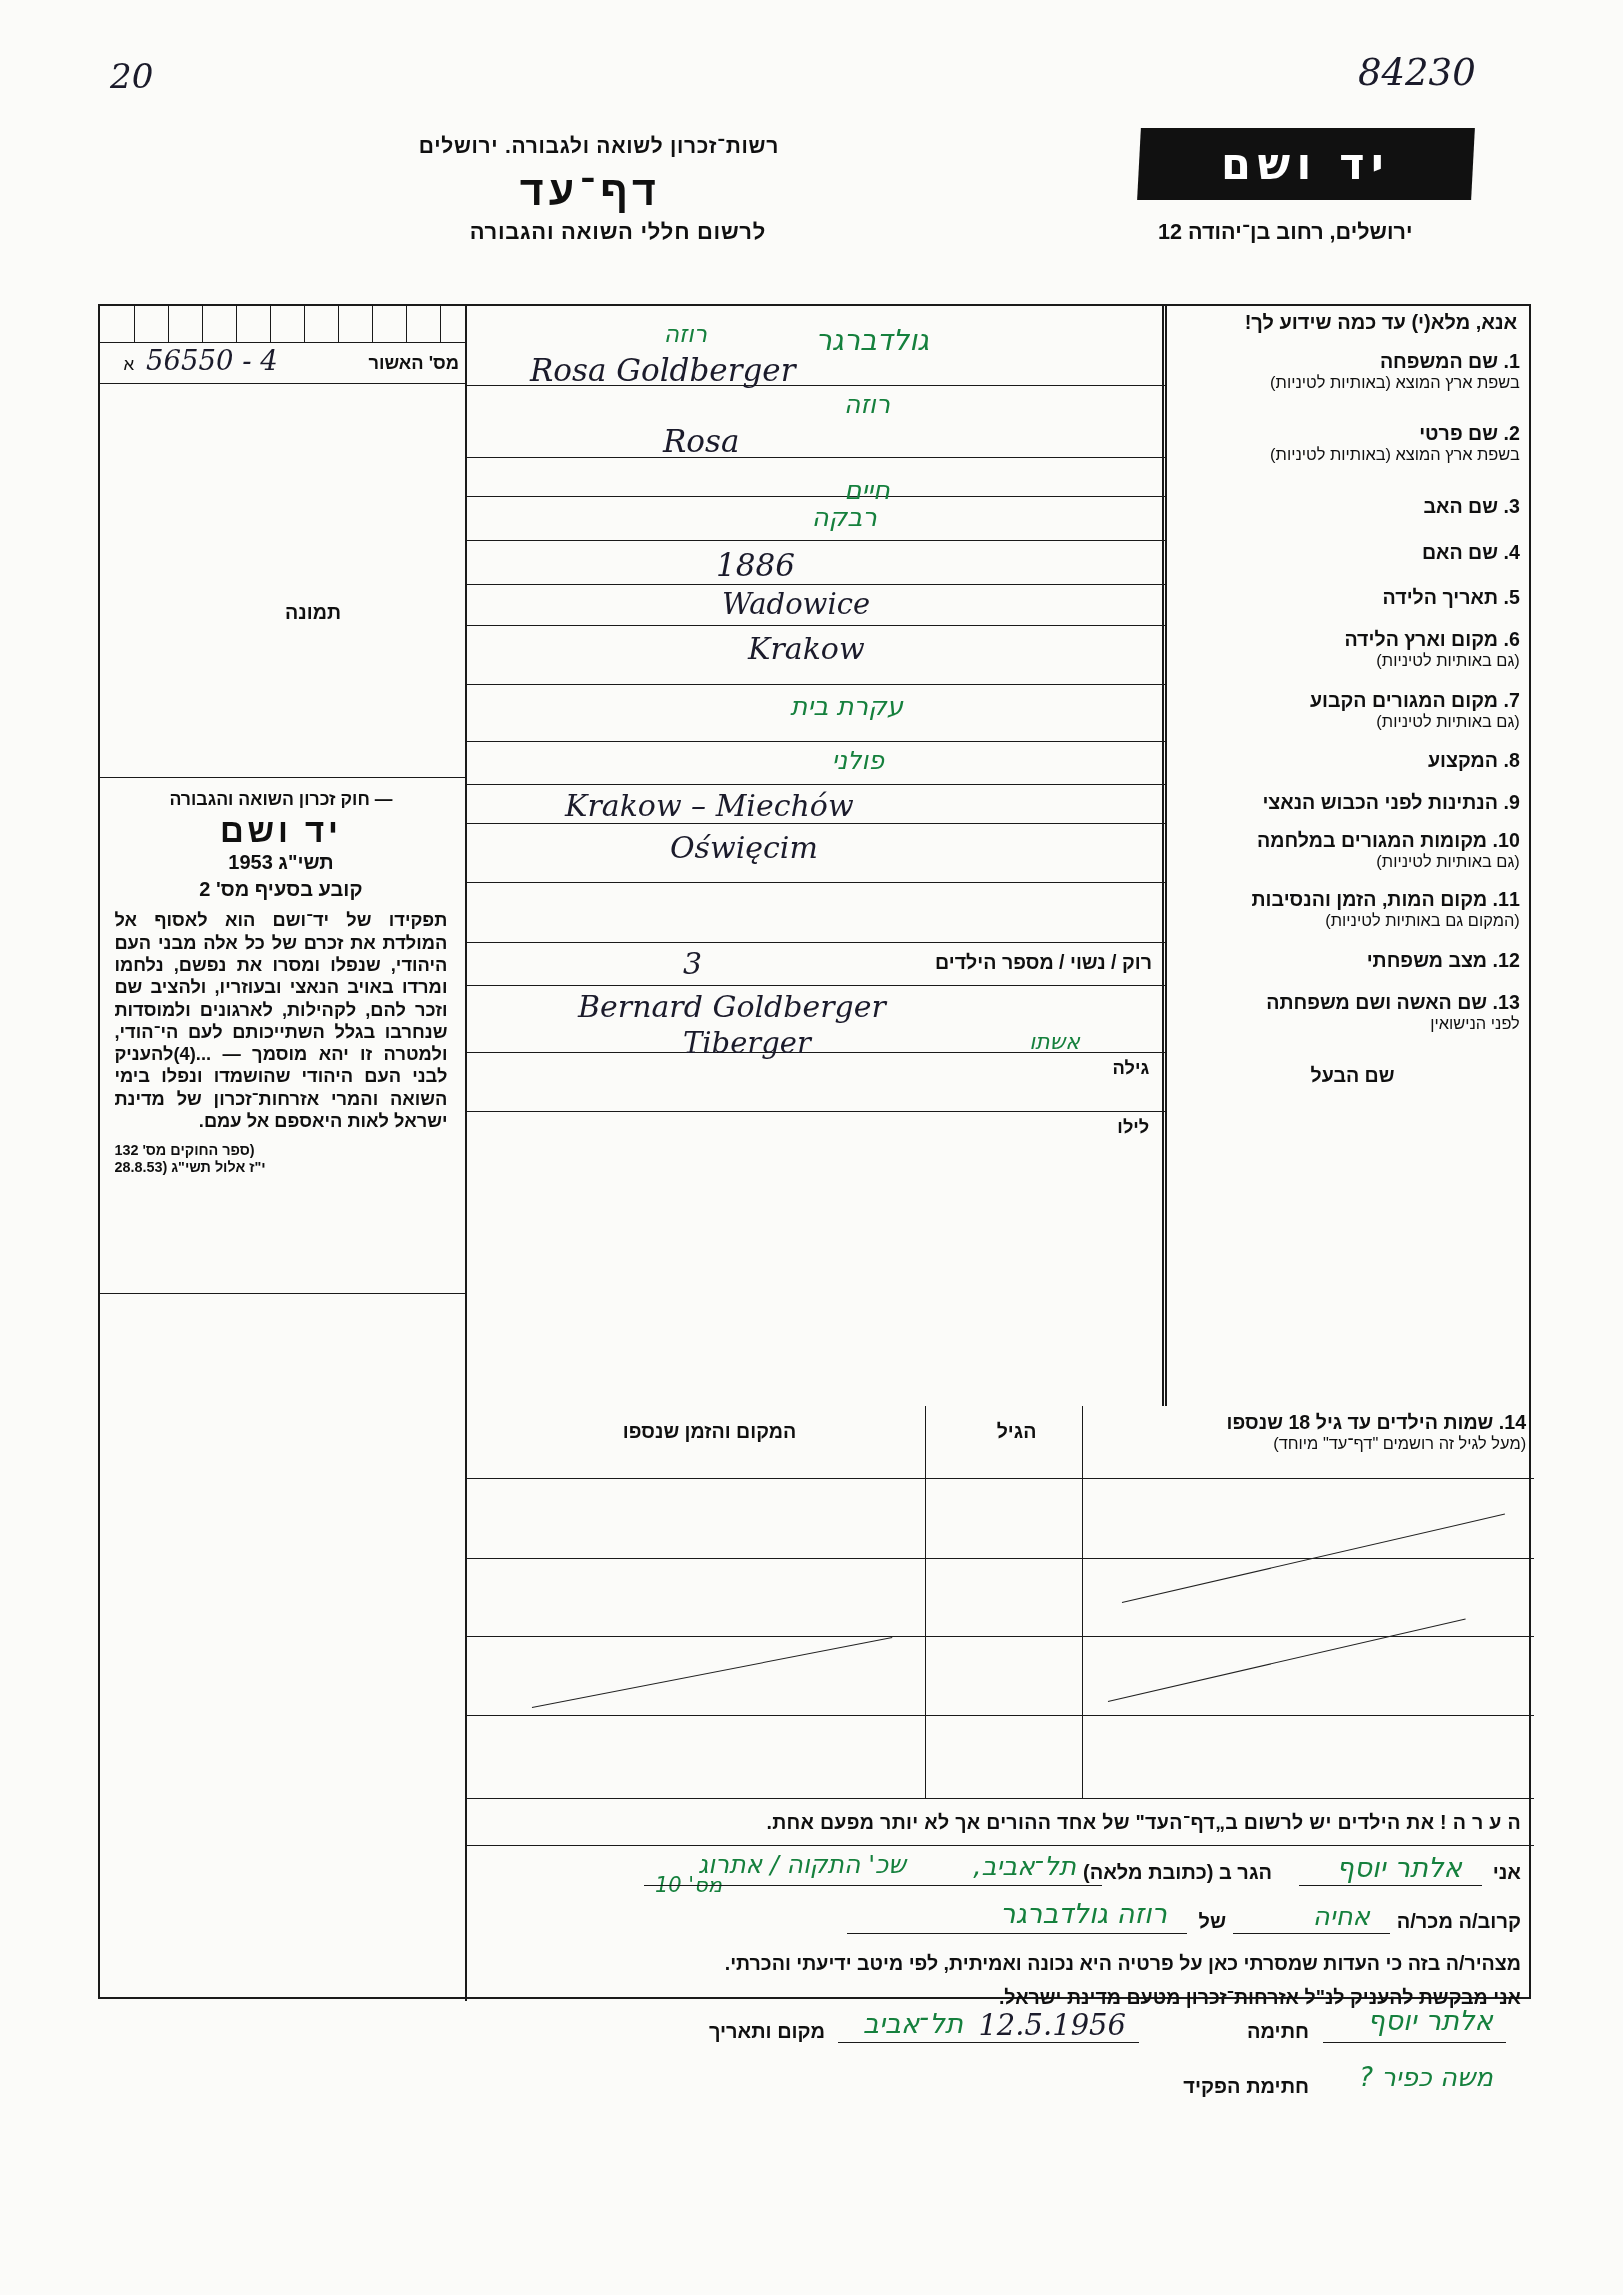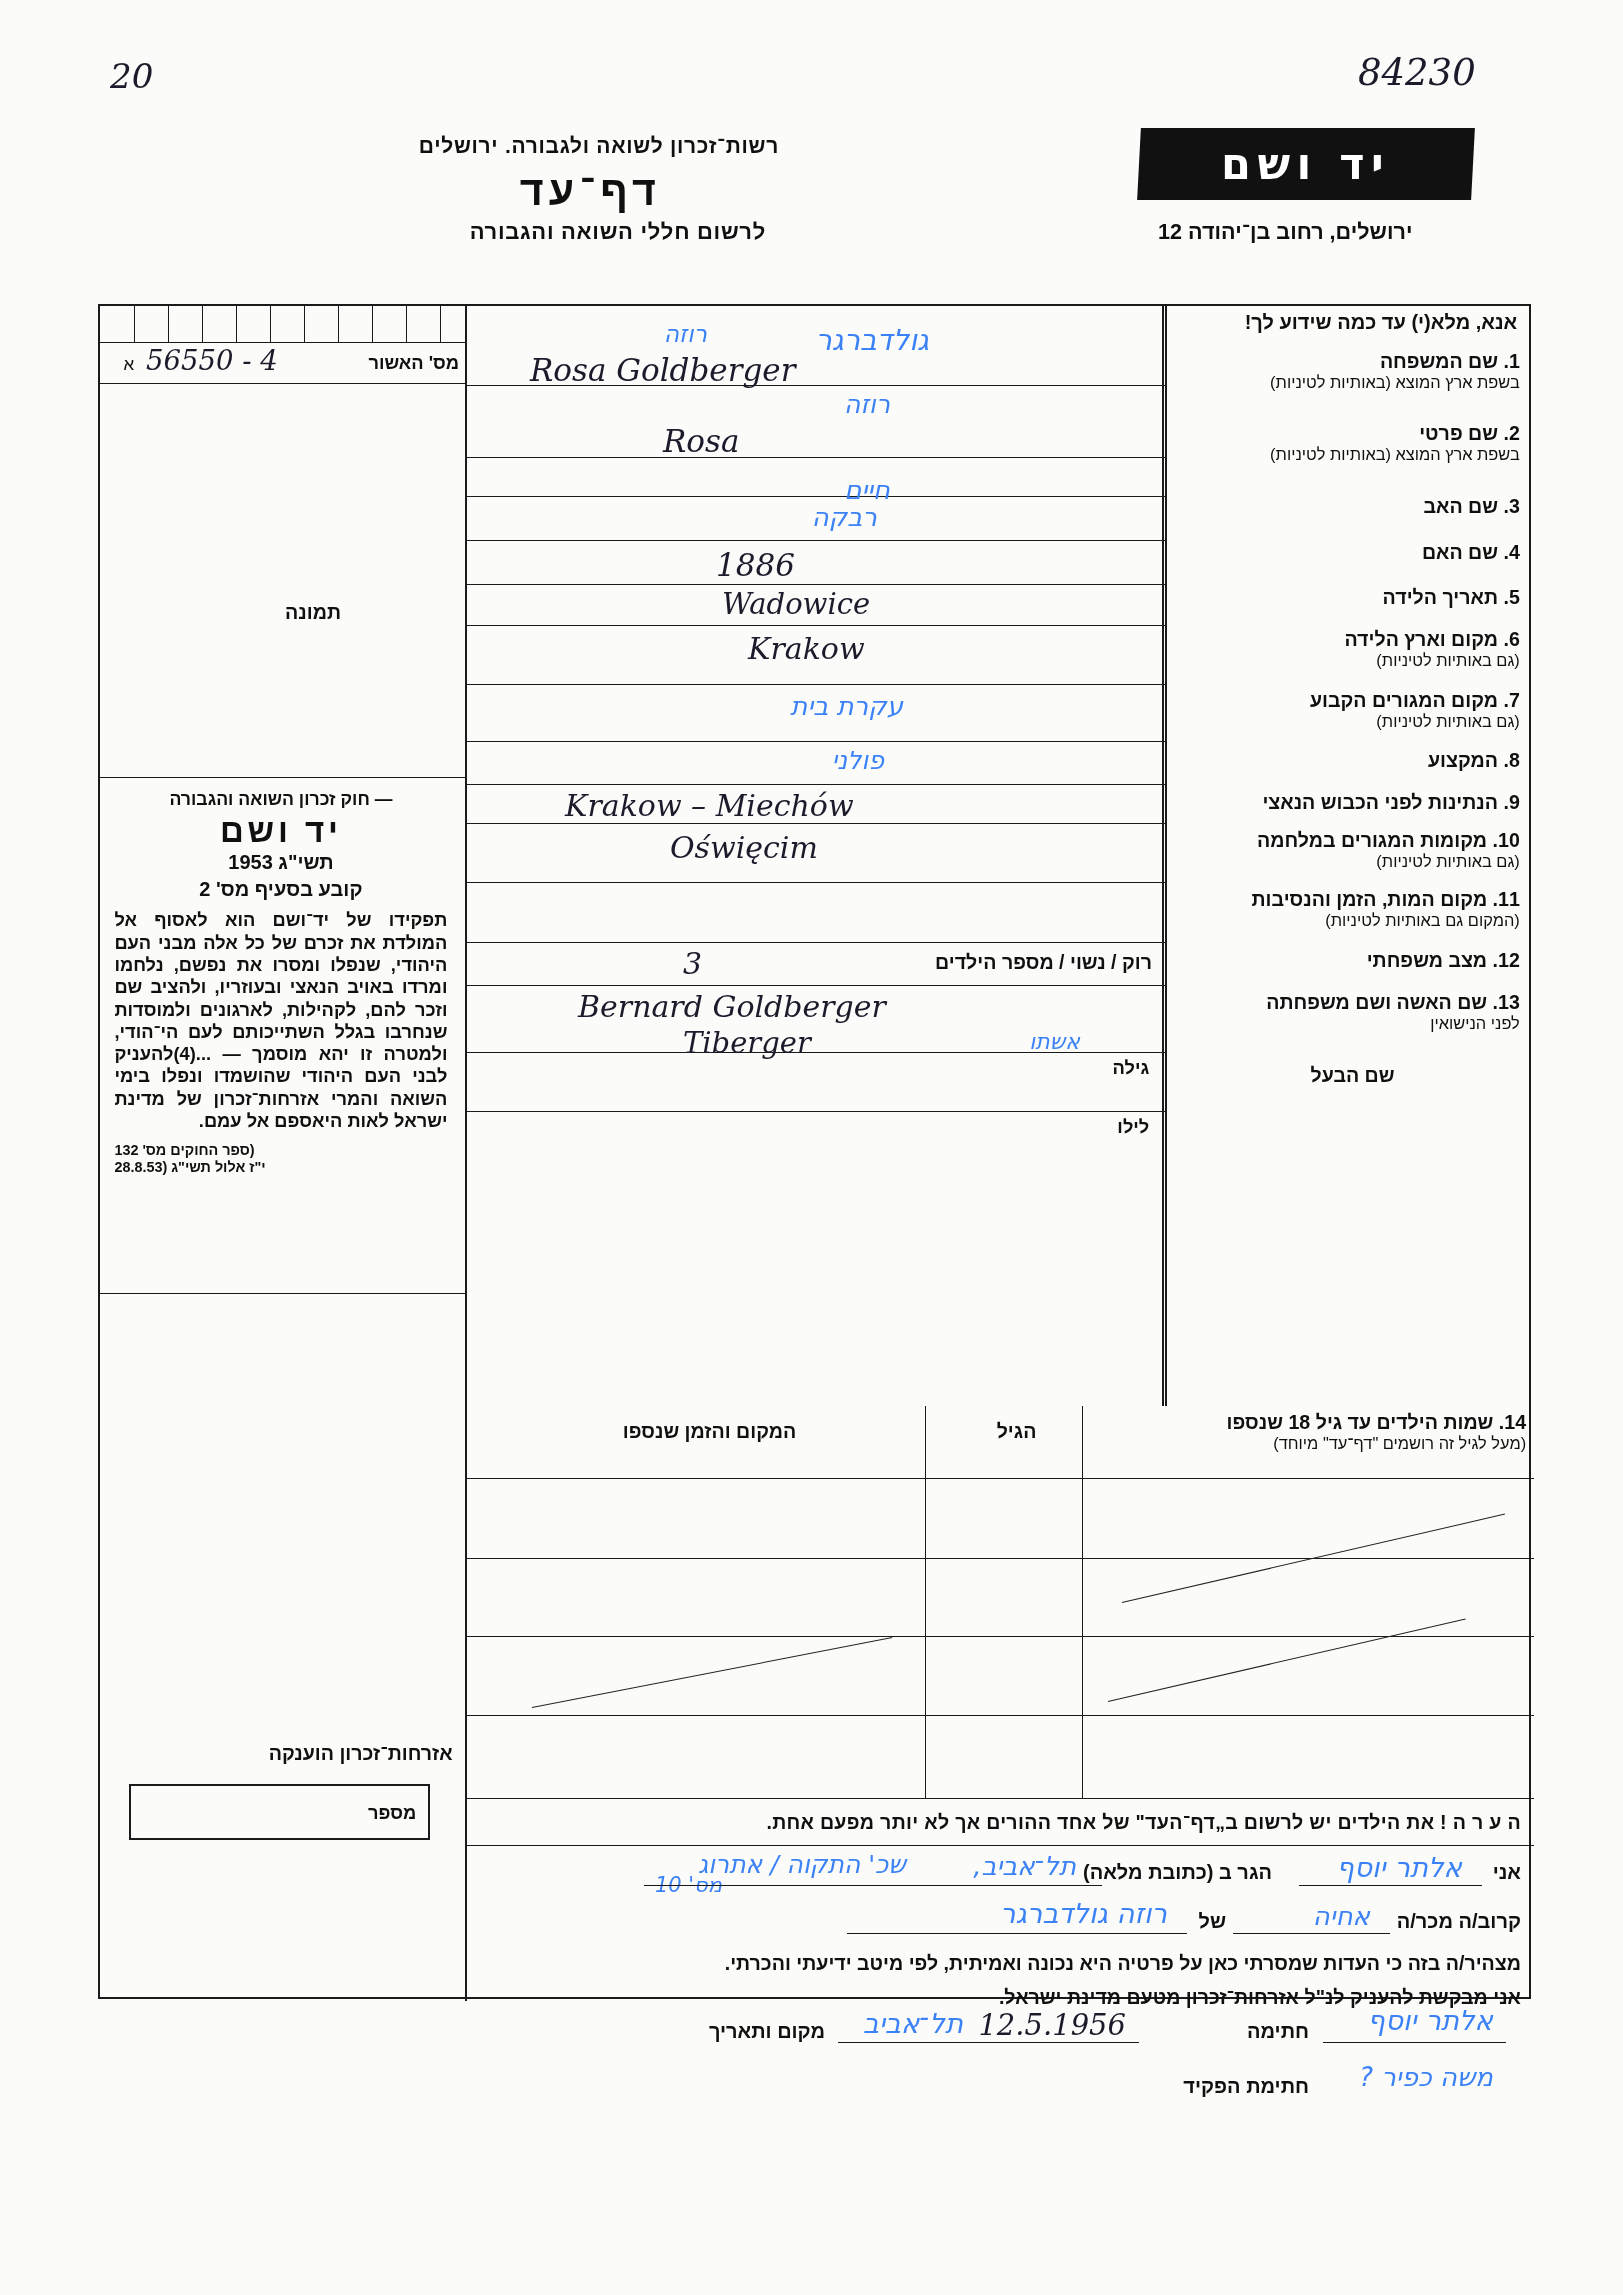--- a/index.html
+++ b/index.html
@@ -17,21 +17,21 @@
   
   .hw{
     font-family:"DejaVu Serif", serif;
     font-style:italic;
     color:#1b1b2b;
     white-space:nowrap;
   }
   .hw-heb{
     font-family:"DejaVu Sans", sans-serif;
     font-style:italic;
-    color:#3b82f6;
+    color:#15803d;
     direction:rtl;
     white-space:nowrap;
   }
   
   #annot-left{
     position:absolute;left:110px;top:56px;
     font-size:34px;
   }
   #annot-right{
     position:absolute;left:1358px;top:51px;
@@ -273,26 +273,20 @@
         <div id="law-title2">יד ושם</div>
         <div id="law-title3">תשי"ג 1953</div>
         <div id="law-title4">קובע בסעיף מס' 2</div>
         <div id="law-body">תפקידו של יד־ושם הוא לאסוף אל המולדת את זכרם של כל אלה מבני העם היהודי, שנפלו ומסרו את נפשם, נלחמו ומרדו באויב הנאצי ובעוזריו, ולהציב שם וזכר להם, לקהילות, לארגונים ולמוסדות שנחרבו בגלל השתייכותם לעם הי־הודי, ולמטרה זו יהא מוסמך — ...(4)להעניק לבני העם היהודי שהושמדו ונפלו בימי השואה והמרי אזרחות־זכרון של מדינת ישראל לאות היאספם אל עמם.</div>
         <div id="law-src">
           <div>(ספר החוקים מס' 132</div>
           <div>י"ז אלול תשי"ג (28.8.53</div>
         </div>
       </div>
 
-      <div id="cit-box">
-        <div id="cit-title">אזרחות־זכרון הוענקה</div>
-        <div id="cit-field">
-          <span id="cit-num">מספר</span>
-        </div>
-      </div>
     </div>
 
     <div id="labels-col">
       <div id="q-head">אנא, מלא(י) עד כמה שידוע לך!</div>
 
       <div class="lbl" style="top:45px">
         <span>1.</span>
         <span>שם המשפחה</span>
         <span class="sub">בשפת ארץ המוצא (באותיות לטיניות)</span>
       </div>

